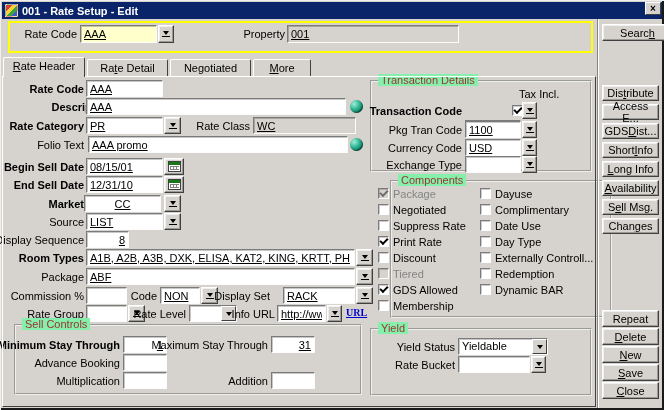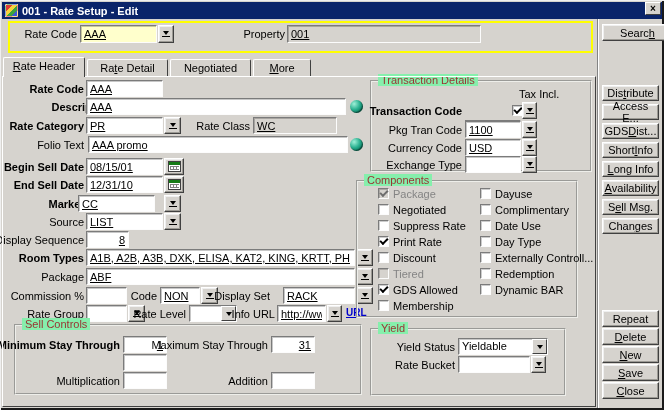--- a/index.html
+++ b/index.html
@@ -75,21 +75,21 @@
   
   .globe { position:absolute; width:13px; height:13px; border-radius:50%;
     background:radial-gradient(circle at 32% 30%, #9ff0d8, #2ab090 45%, #0c7a60 75%, #06523f);
     box-shadow:inset -1px -1px 1px rgba(0,0,0,.45); cursor:pointer; }
   .calbtn { width:20px; height:17px; }
   .calico { width:13px; height:11px; border:1px solid #404040; background:#fff; position:relative; }
   .calico::before { content:""; position:absolute; left:0; right:0; top:0; height:3px; background:#157a15; }
   .calico::after { content:""; position:absolute; left:1px; right:1px; top:4px; bottom:1px;
     background:repeating-linear-gradient(to right,#808080 0 1px,transparent 1px 3px),
                repeating-linear-gradient(to bottom,#808080 0 1px,transparent 1px 3px); }
-  .urllink { position:absolute; color:#0000cc; font-weight:bold; font-size:10px; text-decoration:underline; cursor:pointer; }
+  .urllink { position:absolute; color:#0000cc; font-weight:bold; font-size:10px; text-decoration:underline; cursor:pointer;font-family:Liberation Serif, serif; }
   .vsep { position:absolute; left:597px; top:19px; width:2px; height:389px;
     background:linear-gradient(to right,#848484 50%, #fff 50%); }
   u { text-decoration:underline; }
 </style>
 </head>
 <body>
 
 <div class="win">
 
   <div class="titlebar">
@@ -98,61 +98,61 @@
   </div>
   <div class="winclose">×</div>
 
   <div class="yellowbox"></div>
   <div class="lbl" style="right:587px;top:26px">Rate Code</div>
   <input class="inp yellowbg" style="left: 80px; top: 25px; width: 77px; height: 18px;" value="AAA">
   <div class="btn" style="left:158px;top:25px;width:16px;height:18px">
       <span class="ddg"></span>
     </div>
   <div class="lbl" style="right:379px;top:26px">Property</div>
-  <input class="inp dis" style="left: 287px; top: 25px; width: 194px; height: 18px;" value="001">
+  <input class="inp dis" style="left: 287px; top: 25px; width: 172px; height: 18px;" value="001">
 
   <div class="tab active" style="left:3px;width:82px"><u>R</u>ate Header</div>
   <div class="tab" style="left:87px;width:81px">Ra<u>t</u>e Detail</div>
   <div class="tab" style="left:170px;width:81px">Negotiated</div>
   <div class="tab" style="left:253px;width:58px"><u>M</u>ore</div>
   <div class="panel"></div>
 
   <div class="lbl b" style="right:580px;top:81px">Rate Code</div>
   <input class="inp" style="left: 86px; top: 80px; width: 77px;" value="AAA">
 
   <div class="lbl b" style="right:552px;top:99px">Description</div>
   <input class="inp" style="left: 86px; top: 98px; width: 260px;" value="AAA">
   <div class="globe" style="left:350px;top:100px"></div>
 
   <div class="lbl b" style="right:580px;top:118px">Rate Category</div>
   <input class="inp" style="left: 86px; top: 117px; width: 77px;" value="PR">
   <div class="btn" style="left:164px;top:117px;width:17px;height:17px">
       <span class="ddg"></span>
     </div>
   <div class="lbl" style="right:414px;top:118px">Rate Class</div>
-  <input class="inp dis" style="left: 253px; top: 117px; width: 84px;" value="WC">
+  <input class="inp dis" style="left: 253px; top: 117px; width: 103px;" value="WC">
 
   <div class="lbl" style="right:580px;top:137px">Folio Text</div>
   <input class="inp" style="left: 88px; top: 136px; width: 260px;" value="AAA promo">
   <div class="globe" style="left:350px;top:138px"></div>
 
   <div class="lbl b" style="right:580px;top:159px">Begin Sell Date</div>
   <input class="inp" style="left: 86px; top: 158px; width: 77px;" value="08/15/01">
   <div class="btn calbtn" style="left:164px;top:158px">
       <span class="calico"></span>
     </div>
 
   <div class="lbl b" style="right:580px;top:177px">End Sell Date</div>
   <input class="inp" style="left: 86px; top: 176px; width: 77px;" value="12/31/10">
   <div class="btn calbtn" style="left:164px;top:176px">
       <span class="calico"></span>
     </div>
 
   <div class="lbl b" style="right:580px;top:196px">Market</div>
-  <input class="inp" style="left: 78px; top: 195px; width: 77px;" value="CC">
+  <input class="inp" style="left: 84px; top: 195px; width: 77px; text-align: center;" value="CC">
   <div class="btn" style="left:164px;top:195px;width:17px;height:17px">
       <span class="ddg"></span>
     </div>
 
   <div class="lbl" style="right:580px;top:214px">Source</div>
   <input class="inp" style="left: 86px; top: 213px; width: 77px;" value="LIST">
   <div class="btn" style="left:164px;top:213px;width:17px;height:17px">
       <span class="ddg"></span>
     </div>
 
@@ -203,20 +203,21 @@
     </div>
   <a class="urllink" style="left:346px;top:307px">URL</a>
 
   <div class="grp" style="left:14px;top:324px;width:348px;height:71px">
     <span class="gtitle">Sell Controls</span>
   </div>
   <div class="lbl b" style="right:544px;top:337px">Minimum Stay Through</div>
   <input class="inp num" style="left: 123px; top: 336px; width: 44px;" value="1">
   <div class="lbl" style="right:396px;top:337px">Maximum Stay Through</div>
   <input class="inp num" style="left: 271px; top: 336px; width: 44px;" value="31">
+  <div class="lbl" style="right:544px;top:355px">Advance Booking</div>
   <input class="inp num" style="left: 123px; top: 354px; width: 44px;" value="">
   <div class="lbl" style="right:544px;top:373px">Multiplication</div>
   <input class="inp num" style="left: 123px; top: 372px; width: 44px;" value="">
   <div class="lbl" style="right:396px;top:373px">Addition</div>
   <input class="inp num" style="left: 271px; top: 372px; width: 44px;" value="">
 
   <div class="grp" style="left:370px;top:80px;width:222px;height:92px">
     <span class="gtitle">Transaction Details</span>
   </div>
   <div class="lbl" style="left:519px;top:86px">Tax Incl.</div>
@@ -236,21 +237,21 @@
   <input class="inp" style="left: 465px; top: 139px; width: 56px;" value="USD">
   <div class="btn" style="left:522px;top:139px;width:15px;height:17px">
       <span class="ddg"></span>
     </div>
   <div class="lbl" style="right:202px;top:157px">Exchange Type</div>
   <input class="inp" style="left: 465px; top: 156px; width: 56px;" value="">
   <div class="btn" style="left:522px;top:156px;width:15px;height:17px">
       <span class="ddg"></span>
     </div>
 
-  <div class="grp" style="left:356px;top:180px;width:222px;height:138px">
+  <div class="grp" style="left:390px;top:180px;width:222px;height:138px">
     <span class="gtitle">Components</span>
   </div>
   <div class="ckrow disabled" style="left:378px;top:187px">
     <span class="cbi checked"></span>
     <span class="cklbl">Package</span>
   </div>
   <div class="ckrow" style="left:378px;top:203px">
     <span class="cbi"></span>
     <span class="cklbl">Negotiated</span>
   </div>
@@ -300,21 +301,21 @@
   </div>
   <div class="ckrow" style="left:480px;top:267px">
     <span class="cbi"></span>
     <span class="cklbl">Redemption</span>
   </div>
   <div class="ckrow" style="left:480px;top:283px">
     <span class="cbi"></span>
     <span class="cklbl">Dynamic BAR</span>
   </div>
 
-  <div class="grp" style="left:370px;top:328px;width:196px;height:68px">
+  <div class="grp" style="left:370px;top:328px;width:222px;height:68px">
     <span class="gtitle">Yield</span>
   </div>
   <div class="lbl" style="right:209px;top:339px">Yield Status</div>
   <div class="combo" style="left:458px;top:338px;width:90px">
     <span>Yieldable</span>
     <span class="arrowbtn">
         <span class="tri"></span>
       </span>
   </div>
   <div class="lbl" style="right:209px;top:357px">Rate Bucket</div>

